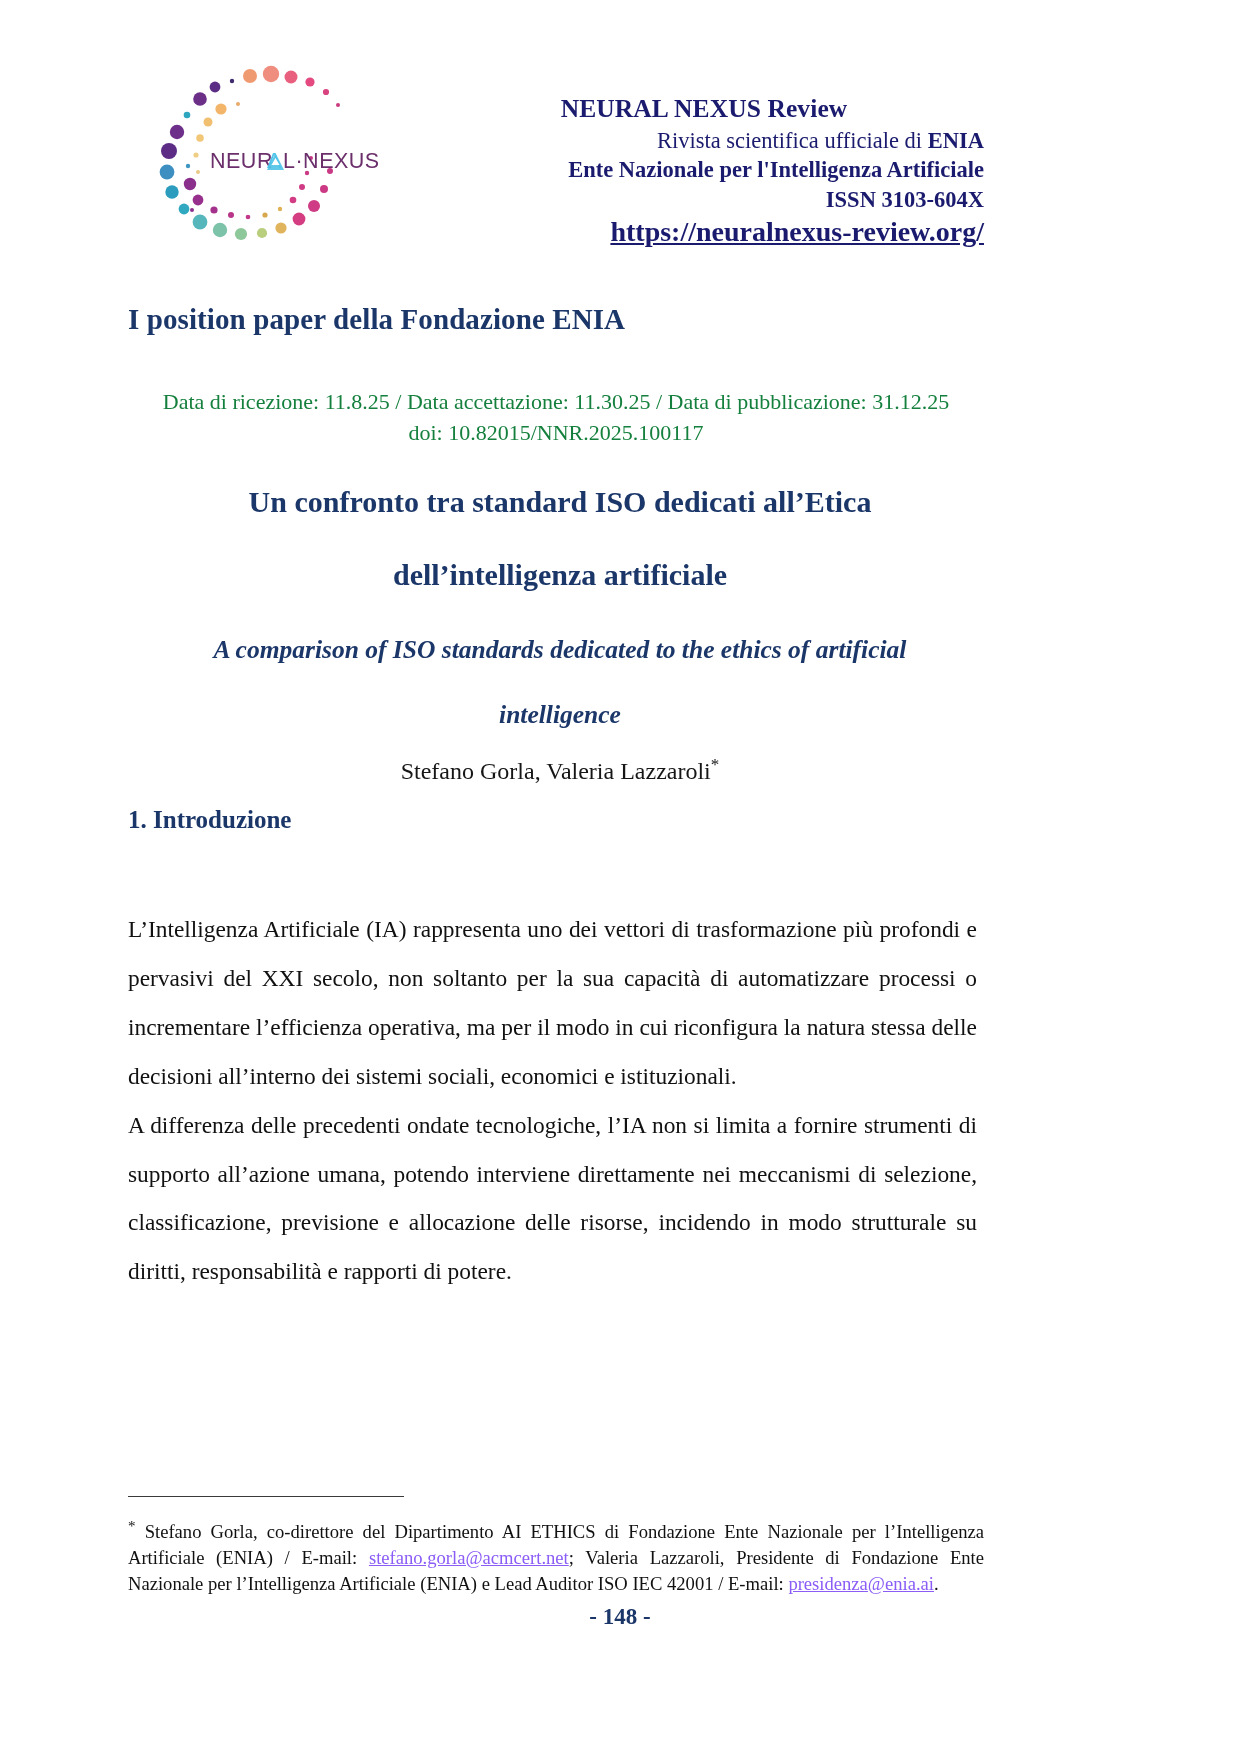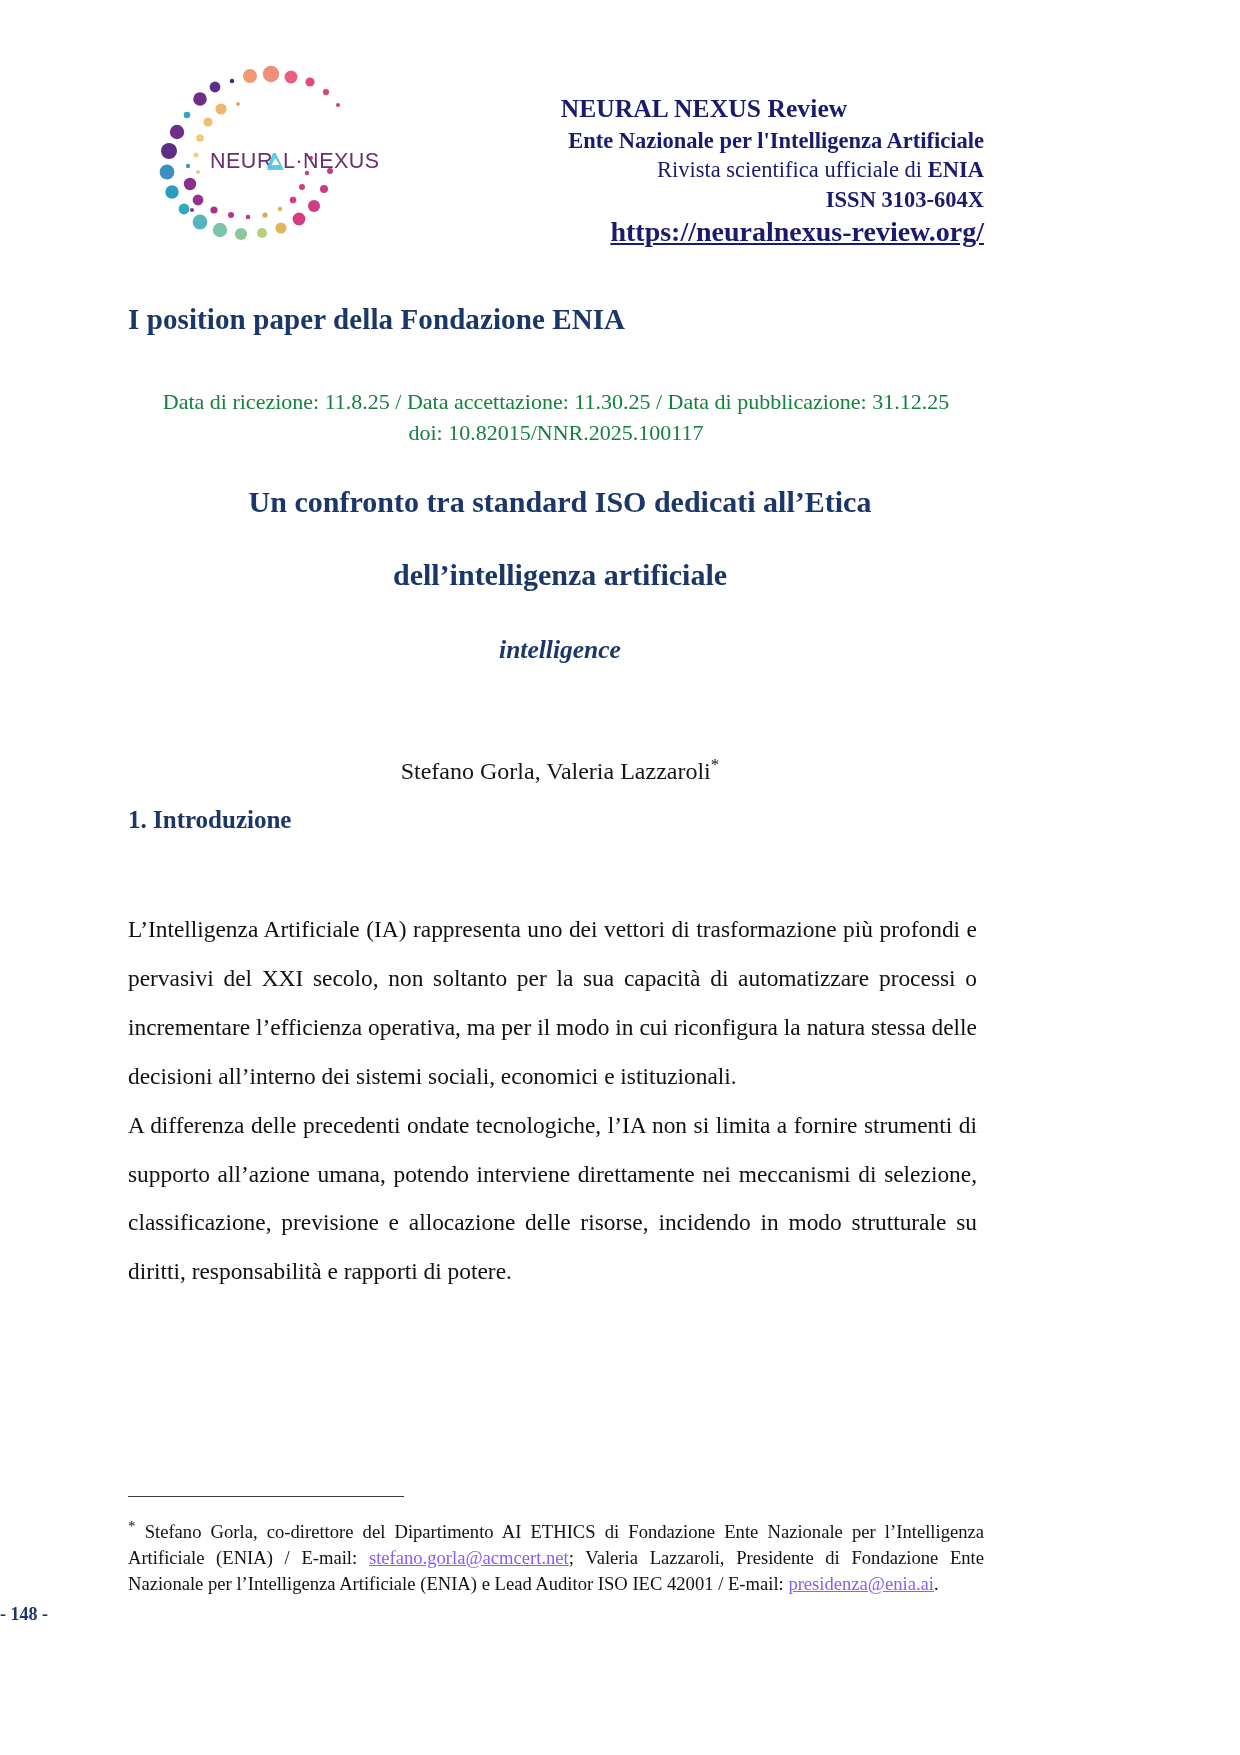--- a/index.html
+++ b/index.html
@@ -201,21 +201,22 @@
   .fn-link {
     color: #8b5cf6;
   }
 
   
   .page-number {
     position: absolute;
     left: 0;
     top: 1604px;
     width: 1240px;
-    font-size: 18px;
+    text-align: center;
+    font-size: 23px;
     font-weight: bold;
     color: #1b3668;
   }
 </style>
 </head>
 <body>
 
 <div class="page">
 
   <div class="masthead">
@@ -274,40 +275,41 @@
           <text x="139" y="116" font-size="21.5" letter-spacing="0.5" fill="#4fc3e8">A</text>
           <text x="155" y="116" font-size="21.5" letter-spacing="0.5" fill="#6b2f6b">L·NEXUS</text>
           <path d="M139 118 L147.5 101 L156 118 Z" fill="#4fc3e8" opacity="0.9"></path>
           <path d="M143.5 113 L147.5 106 L151.5 113 Z" fill="#ffffff"></path>
         </g>
       </svg>
     </div>
 
     <div class="masthead-text">
       <span class="mh-line mh-title">NEURAL NEXUS Review</span>
+      <span class="mh-line mh-sub"><span>Rivista scientifica ufficiale di </span><b>ENIA</b></span>
       <span class="mh-line mh-bold">Ente Nazionale per l'Intelligenza Artificiale</span>
-      <span class="mh-line mh-sub"><span>Rivista scientifica ufficiale di </span><b>ENIA</b></span>
       <span class="mh-line mh-issn">ISSN 3103-604X</span>
       <span class="mh-line mh-url">https://neuralnexus-review.org/</span>
     </div>
   </div>
 
   <div class="series-heading">I position paper della Fondazione ENIA</div>
 
   <div class="meta-block">
     <div>Data di ricezione: 11.8.25 / Data accettazione: 11.30.25 / Data di pubblicazione: 31.12.25</div>
     <div>doi: 10.82015/NNR.2025.100117</div>
   </div>
 
   <div class="title-it">
     <div>Un confronto tra standard ISO dedicati all’Etica</div>
     <div>dell’intelligenza artificiale</div>
   </div>
 
   <div class="title-en">
+    <div>A comparison of ISO standards dedicated to the ethics of artificial</div>
     <div>intelligence</div>
   </div>
 
   <div class="authors"><span>Stefano Gorla, Valeria Lazzaroli</span><sup>*</sup></div>
 
   <div class="h-intro">1. Introduzione</div>
 
   <div class="body-text">
     <p>L’Intelligenza Artificiale (IA) rappresenta uno dei vettori di trasformazione più profondi e pervasivi del XXI secolo, non soltanto per la sua capacità di automatizzare processi o incrementare l’efficienza operativa, ma per il modo in cui riconfigura la natura stessa delle decisioni all’interno dei sistemi sociali, economici e istituzionali.</p>
     <p>A differenza delle precedenti ondate tecnologiche, l’IA non si limita a fornire strumenti di supporto all’azione umana, potendo interviene direttamente nei meccanismi di selezione, classificazione, previsione e allocazione delle risorse, incidendo in modo strutturale su diritti, responsabilità e rapporti di potere.</p>

